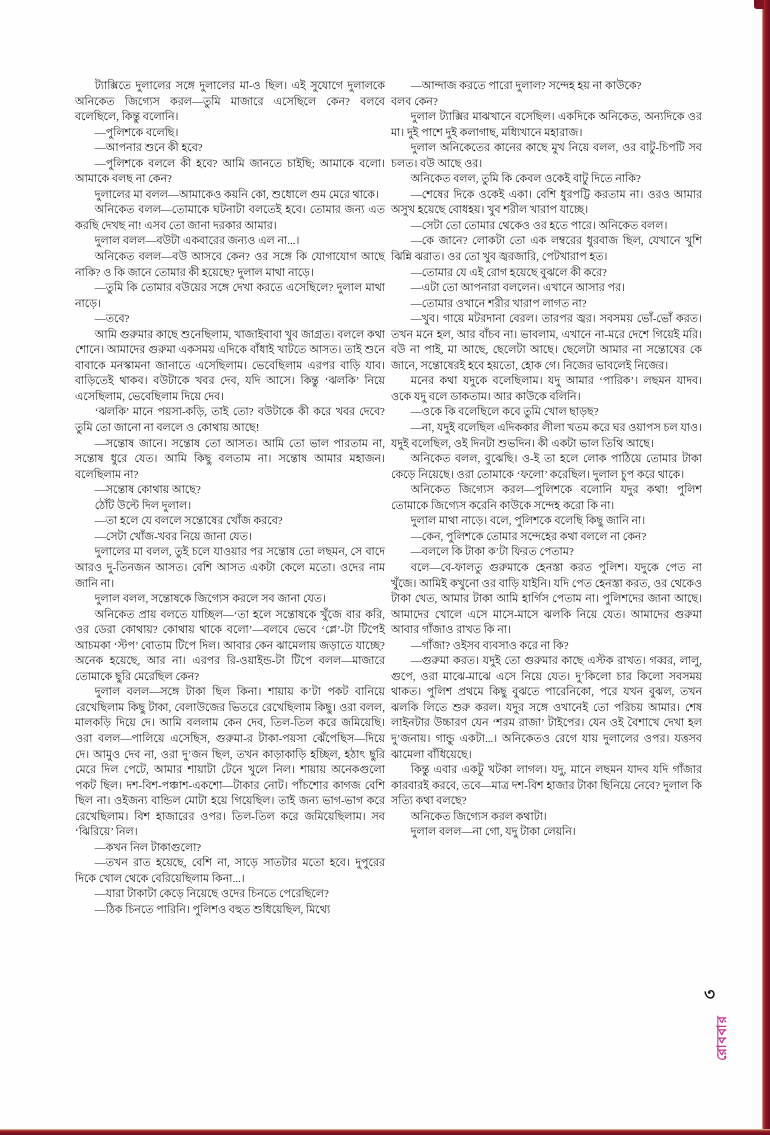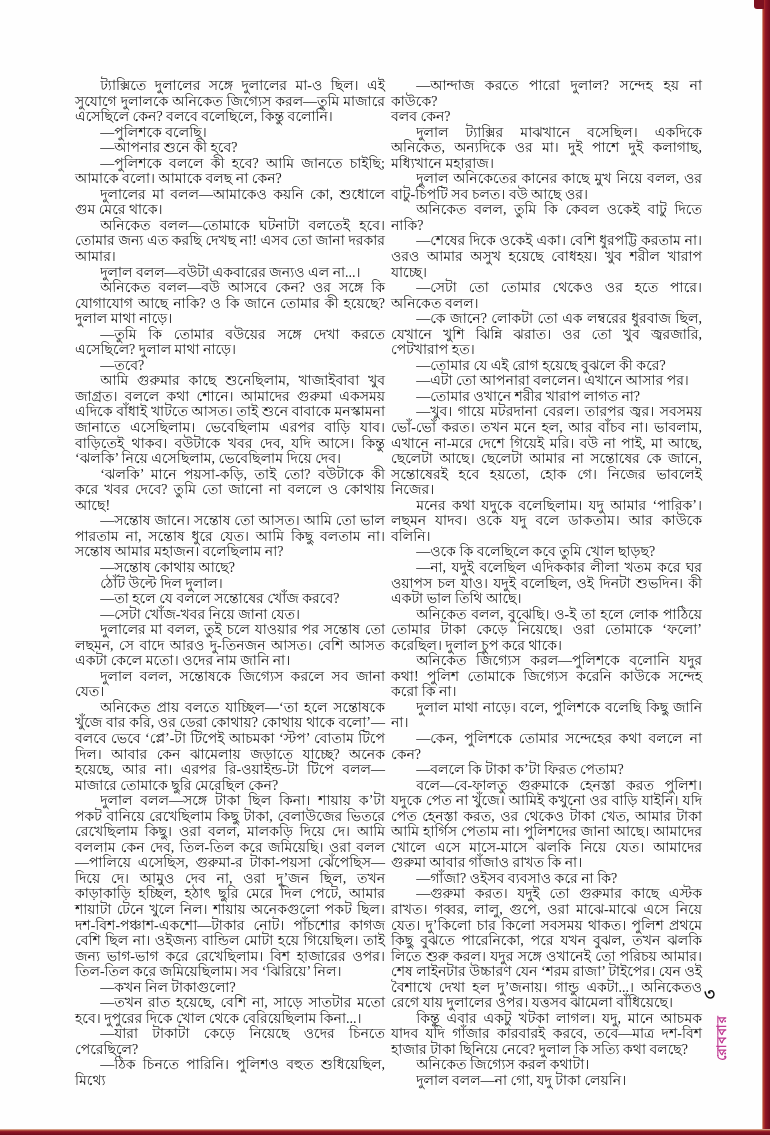--- a/index.html
+++ b/index.html
@@ -16,21 +16,21 @@
   }
   .page {
     position: absolute;
     inset: 0;
     background: #fefefe;
   }
   .column {
     position: absolute;
     top: 78px;
     width: 310px;
-    font-size: 14px;
+    font-size: 11px;
     line-height: 15.55px;
     color: #1b1b1b;
     text-align: justify;
     letter-spacing: 0;
   }
   .column-left  { left: 75px; }
   .column-right { left: 391px; width: 311px; }
   .para {
     margin: 0;
     text-indent: 1.8em;
@@ -137,21 +137,21 @@
       <p class="para">—ওকে কি বলেছিলে কবে তুমি খোল ছাড়ছ?</p>
       <p class="para">—না, যদুই বলেছিল এদিককার লীলা খতম করে ঘর ওয়াপস চল যাও। যদুই বলেছিল, ওই দিনটা শুভদিন। কী একটা ভাল তিথি আছে।</p>
       <p class="para">অনিকেত বলল, বুঝেছি। ও-ই তা হলে লোক পাঠিয়ে তোমার টাকা কেড়ে নিয়েছে। ওরা তোমাকে ‘ফলো’ করেছিল। দুলাল চুপ করে থাকে।</p>
       <p class="para">অনিকেত জিগ্যেস করল—পুলিশকে বলোনি যদুর কথা! পুলিশ তোমাকে জিগ্যেস করেনি কাউকে সন্দেহ করো কি না।</p>
       <p class="para">দুলাল মাথা নাড়ে। বলে, পুলিশকে বলেছি কিছু জানি না।</p>
       <p class="para">—কেন, পুলিশকে তোমার সন্দেহের কথা বললে না কেন?</p>
       <p class="para">—বললে কি টাকা ক’টা ফিরত পেতাম?</p>
       <p class="para">বলে—বে-ফালতু গুরুমাকে হেনস্তা করত পুলিশ। যদুকে পেত না খুঁজে। আমিই কখুনো ওর বাড়ি যাইনি। যদি পেত হেনস্তা করত, ওর থেকেও টাকা খেত, আমার টাকা আমি হার্গিস পেতাম না। পুলিশদের জানা আছে। আমাদের খোলে এসে মাসে-মাসে ঝলকি নিয়ে যেত। আমাদের গুরুমা আবার গাঁজাও রাখত কি না।</p>
       <p class="para">—গাঁজা? ওইসব ব্যবসাও করে না কি?</p>
       <p class="para">—গুরুমা করত। যদুই তো গুরুমার কাছে এস্টক রাখত। গব্বর, লালু, গুপে, ওরা মাঝে-মাঝে এসে নিয়ে যেত। দু’কিলো চার কিলো সবসময় থাকত। পুলিশ প্রথমে কিছু বুঝতে পারেনিকো, পরে যখন বুঝল, তখন ঝলকি লিতে শুরু করল। যদুর সঙ্গে ওখানেই তো পরিচয় আমার। শেষ লাইনটার উচ্চারণ যেন ‘শরম রাজা’ টাইপের। যেন ওই বৈশাখে দেখা হল দু’জনায়। গান্ডু একটা...। অনিকেতও রেগে যায় দুলালের ওপর। যত্তসব ঝামেলা বাঁধিয়েছে।</p>
-      <p class="para">কিন্তু এবার একটু খটকা লাগল। যদু, মানে আচমক যাদব যদি গাঁজার কারবারই করবে, তবে—মাত্র দশ-বিশ হাজার টাকা ছিনিয়ে নেবে? দুলাল কি সত্যি কথা বলছে?</p>
+      <p class="para">কিন্তু এবার একটু খটকা লাগল। যদু, মানে লছমন যাদব যদি গাঁজার কারবারই করবে, তবে—মাত্র দশ-বিশ হাজার টাকা ছিনিয়ে নেবে? দুলাল কি সত্যি কথা বলছে?</p>
       <p class="para">অনিকেত জিগ্যেস করল কথাটা।</p>
       <p class="para">দুলাল বলল—না গো, যদু টাকা লেয়নি।</p>
     </div>
 
   <div class="page-number">৩</div>
 
   <div class="magazine-label">
     <span style="color: rgb(191, 58, 146);">রোববার</span>
   </div>
 

